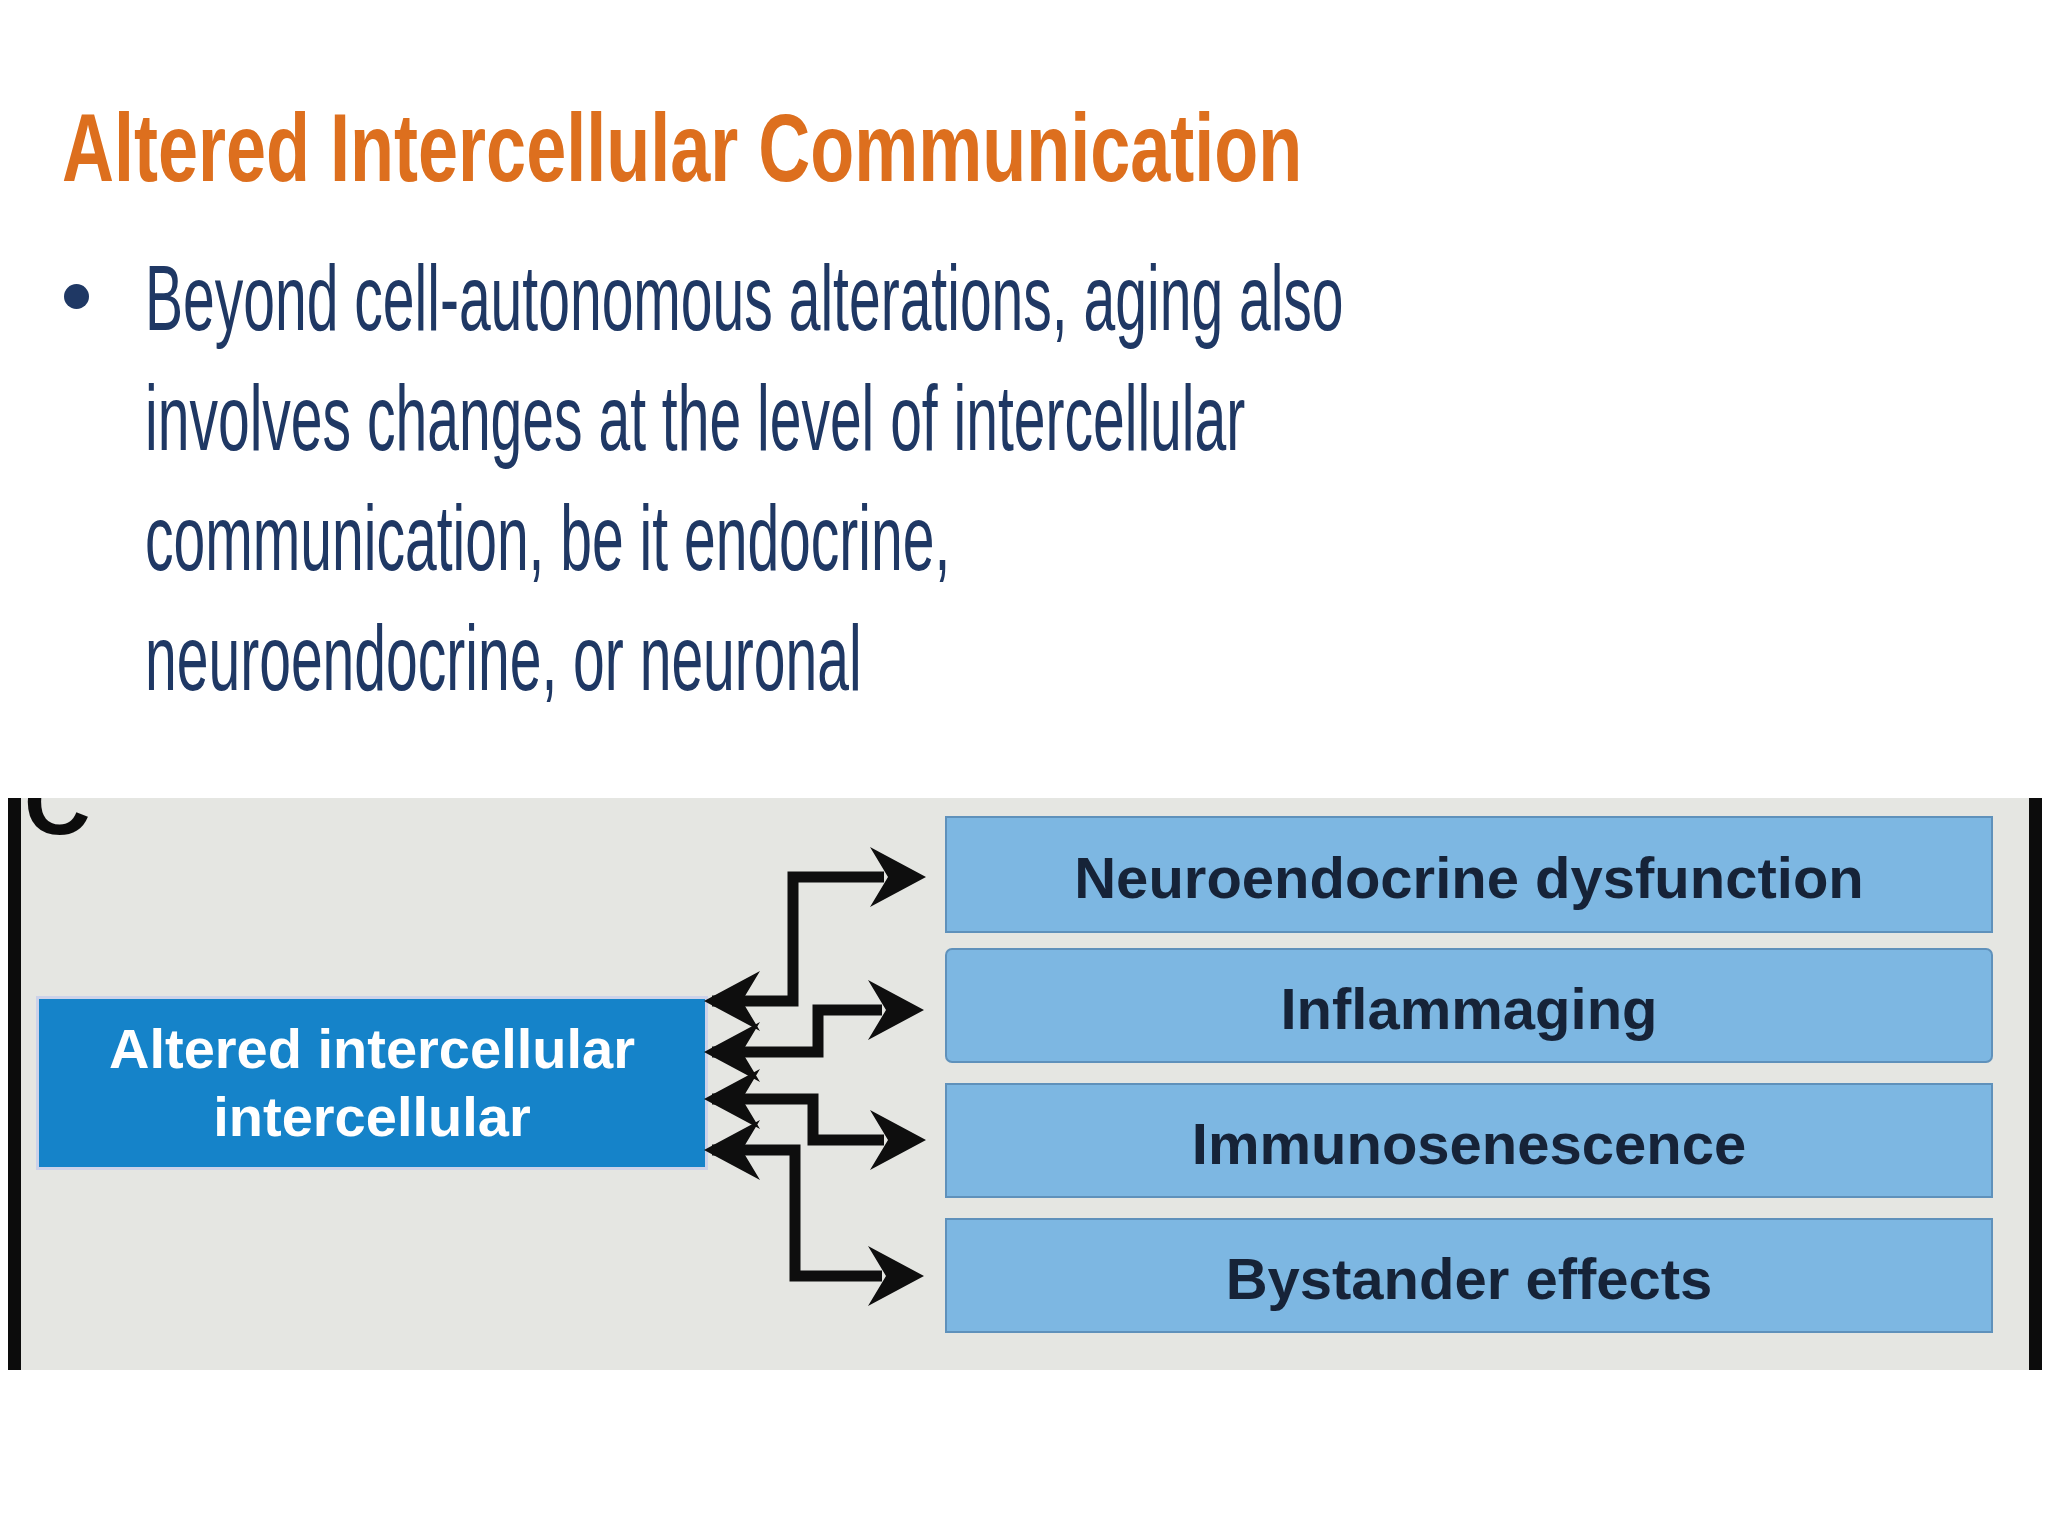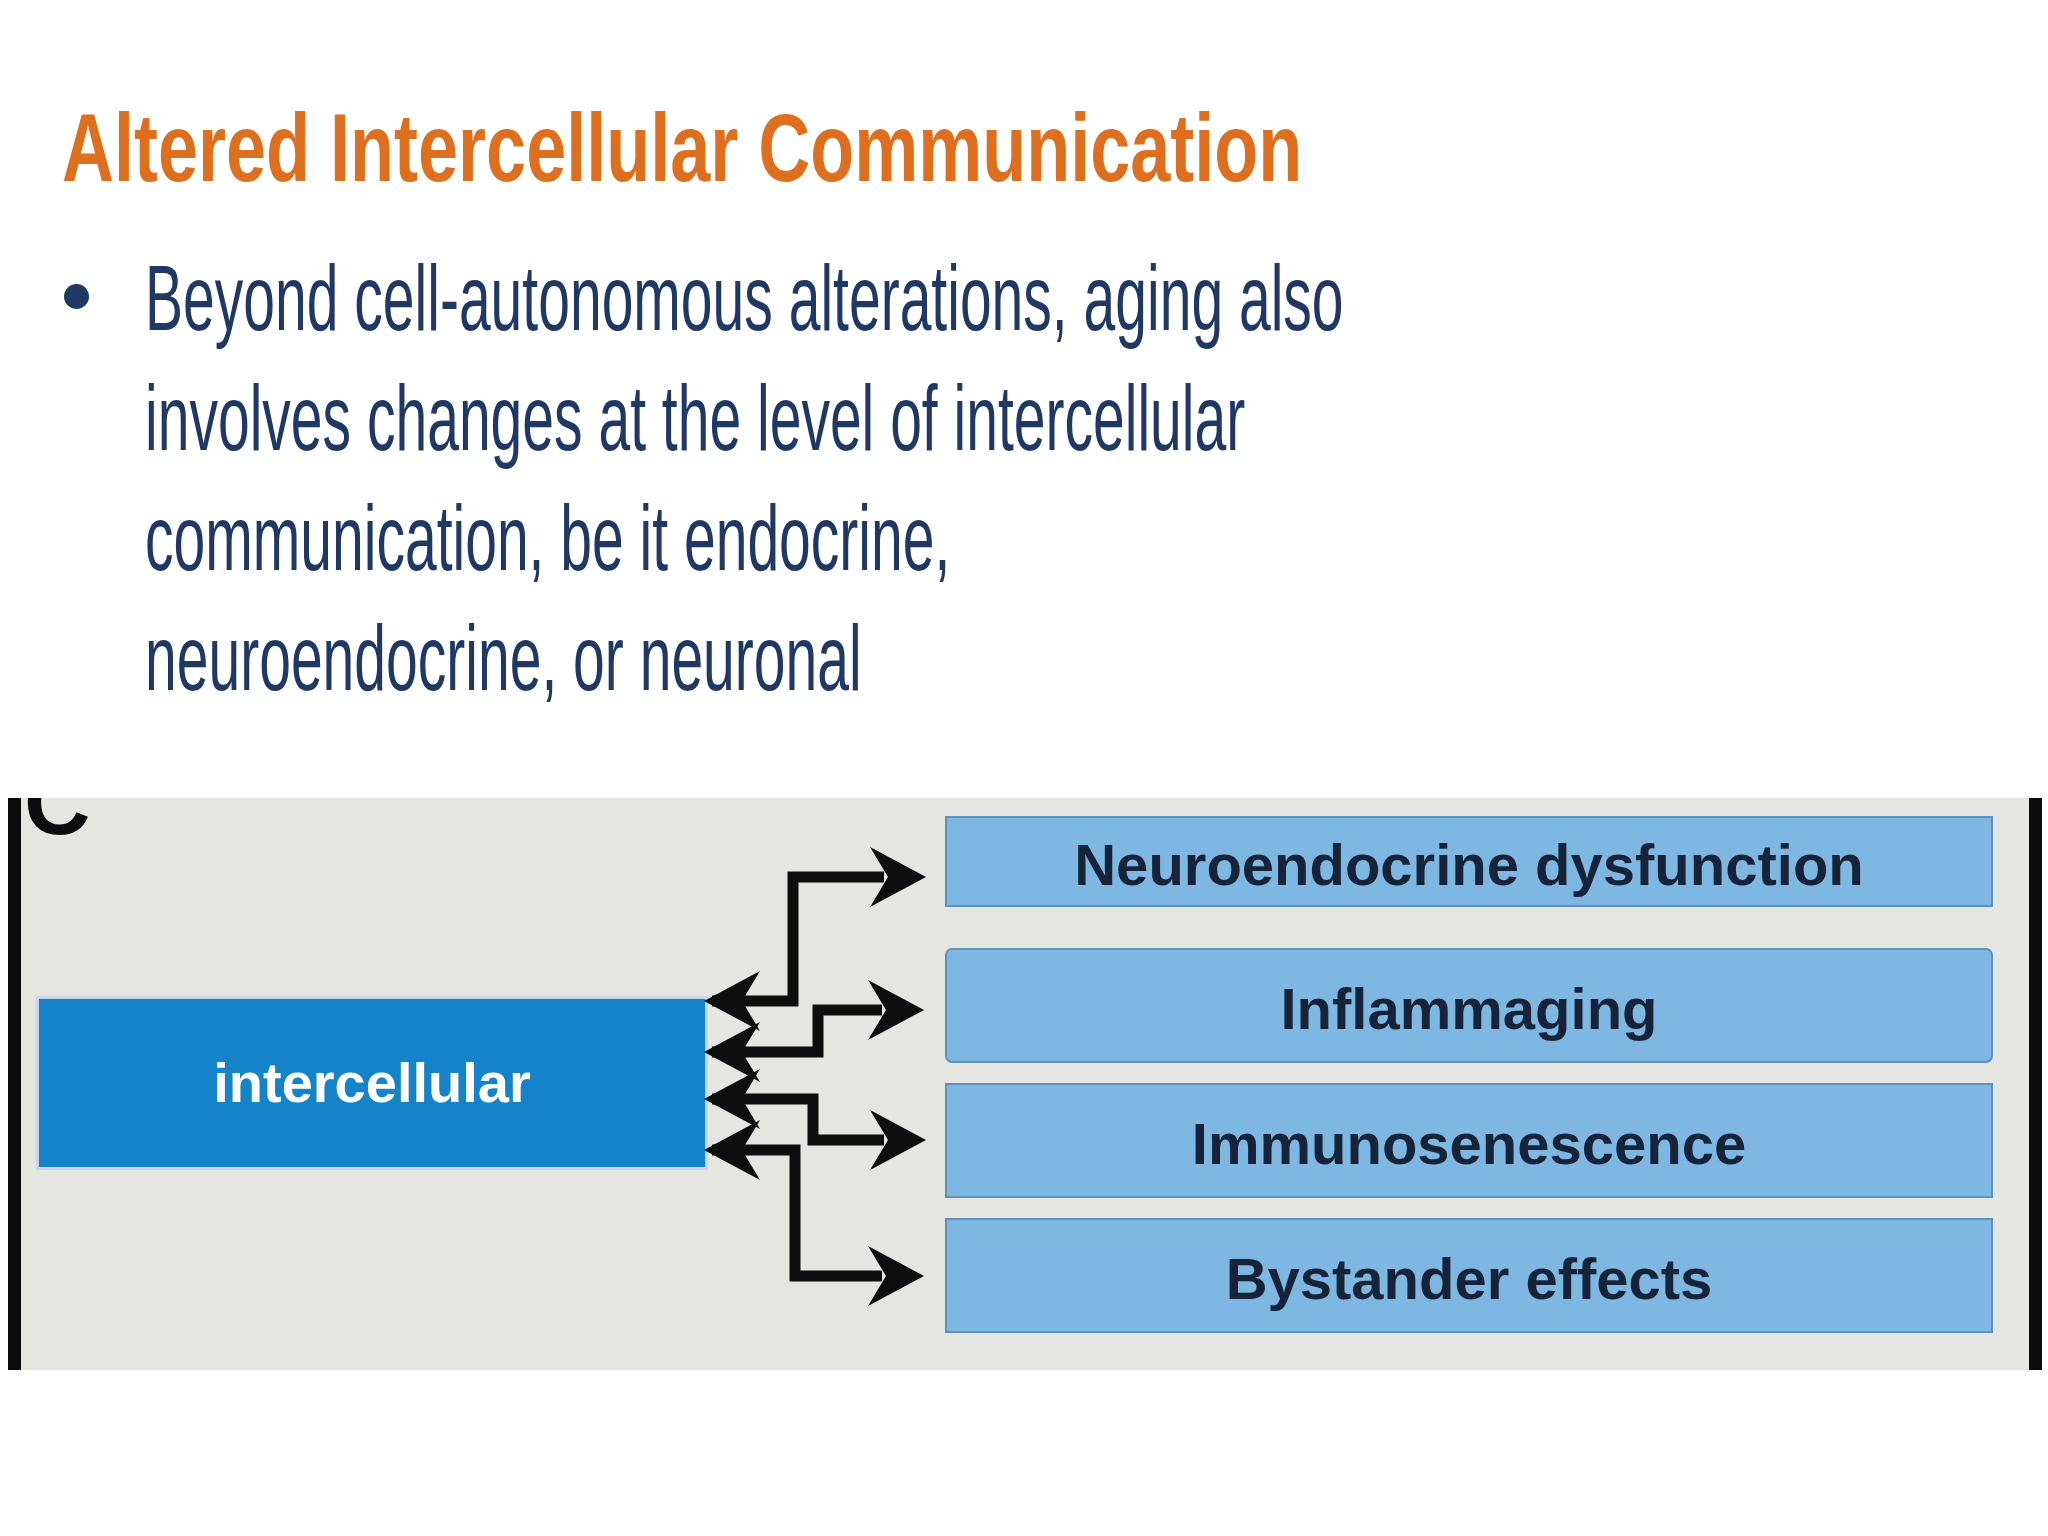--- a/index.html
+++ b/index.html
@@ -108,21 +108,21 @@
     align-items: center;
     justify-content: center;
   }
   .target-box .label {
     color: #162338;
     font-size: 58px;
     font-weight: 700;
     white-space: nowrap;
     padding-top: 6px;
   }
-  .tb1 { top: 18px;  height: 91px; }
+  .tb1 { top: 18px;  height: 117px; }
   .tb2 { top: 150px; height: 115px; border-radius: 7px; }
   .tb3 { top: 285px; height: 115px; }
   .tb4 { top: 420px; height: 115px; }
 
   .arrows {
     position: absolute;
     left: 0; top: 0;
     width: 2048px;
     height: 572px;
   }
@@ -148,20 +148,21 @@
   <div class="figure">
 
     <div class="edge-white-left"></div>
     <div class="edge-white-right"></div>
     <div class="border-line left"></div>
     <div class="border-line right"></div>
 
     <div class="panel-label">C</div>
 
     <div class="source-box">
+      <div class="line">Altered intercellular</div>
       <div class="line">intercellular</div>
     </div>
 
     <div class="target-box tb1">
       <div class="label">Neuroendocrine dysfunction</div>
     </div>
     <div class="target-box tb2">
       <div class="label">Inflammaging</div>
     </div>
     <div class="target-box tb3">

